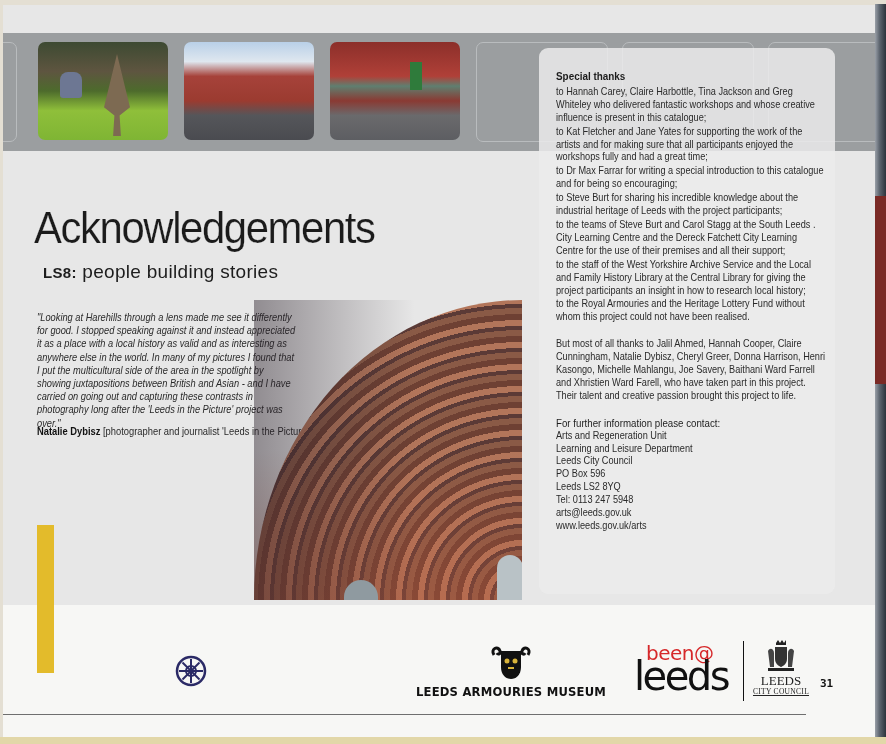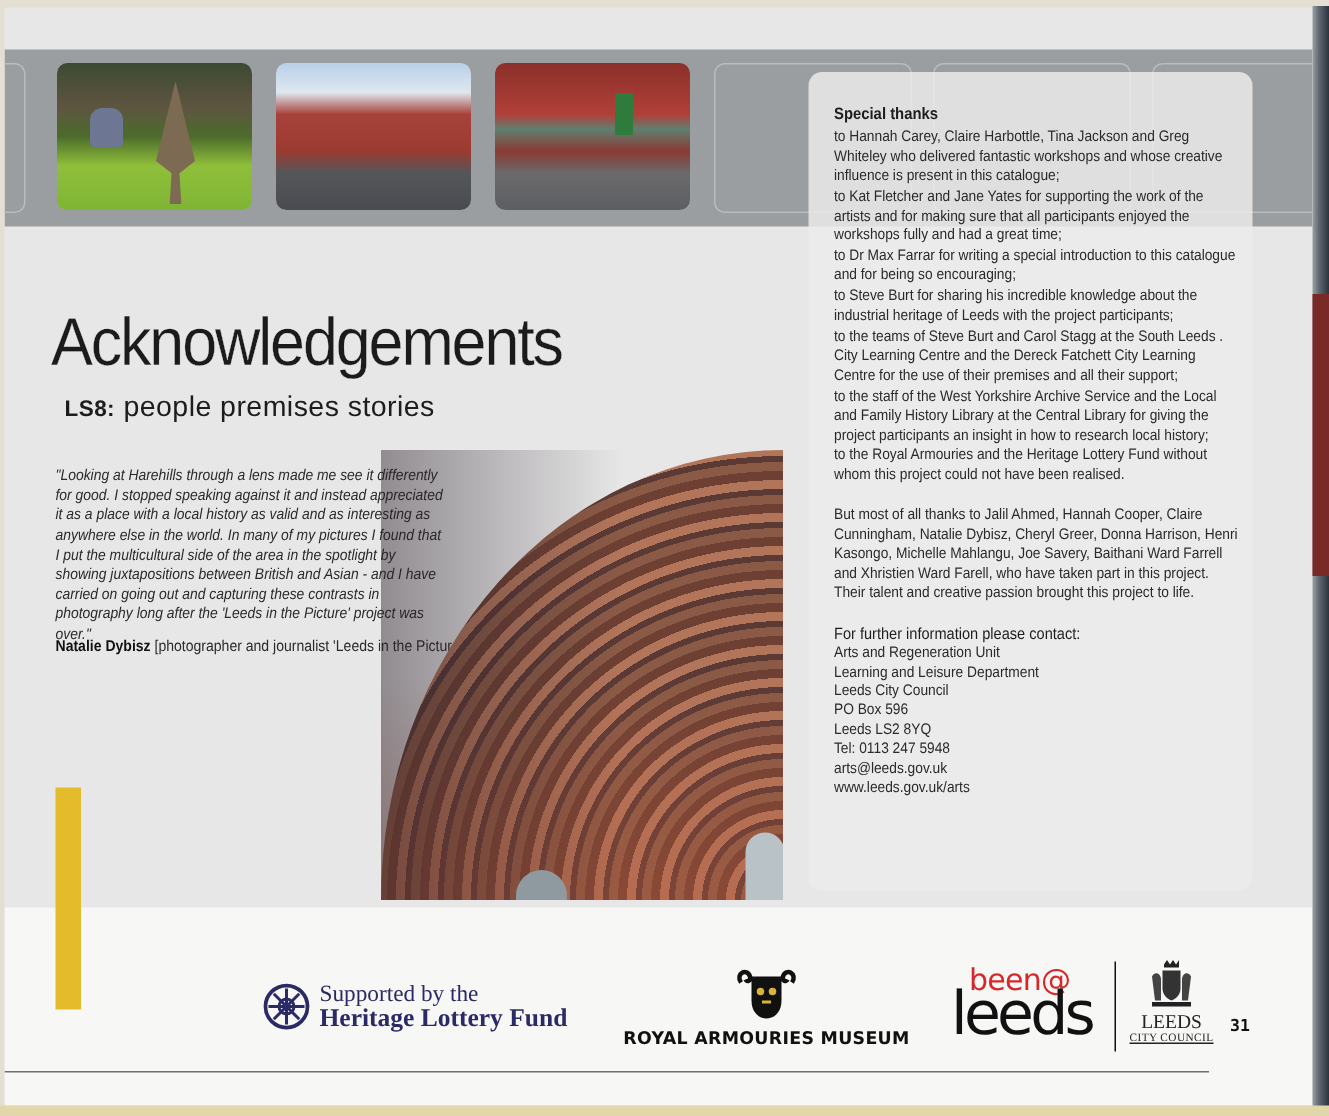--- a/index.html
+++ b/index.html
@@ -81,21 +81,21 @@
       <div class="ph-door"></div>
     </div>
     <div class="frame empty" style="left:473px;"></div>
     <div class="frame empty" style="left:619px;"></div>
     <div class="frame empty" style="left:765px;"></div>
   </div>
 
   <div class="title">Acknowledgements</div>
   <div class="subtitle">
     <b>LS8:</b>
-    <span>people premises stories</span>
+    <span>people building stories</span>
   </div>
 
   <div class="quote">"Looking at Harehills through a lens made me see it differently for good. I stopped speaking against it and instead appreciated it as a place with a local history as valid and as interesting as anywhere else in the world. In many of my pictures I found that I put the multicultural side of the area in the spotlight by showing juxtapositions between British and Asian - and I have carried on going out and capturing these contrasts in photography long after the 'Leeds in the Picture' project was over."</div>
   <div class="author">
     <b>Natalie Dybisz</b>
     <span>[photographer and journalist 'Leeds in the Picture']</span>
   </div>
 
   <div class="building">
     <div class="bld-arc"></div>
@@ -135,36 +135,32 @@
     <svg class="hlf-icon" viewBox="0 0 32 32">
       <circle cx="16" cy="16" r="14" fill="none" stroke="#2b2a66" stroke-width="2.5"></circle>
       <g stroke="#2b2a66" stroke-width="2" fill="none">
         <line x1="16" y1="4" x2="16" y2="28"></line>
           <line x1="4" y1="16" x2="28" y2="16"></line>
         <line x1="7.5" y1="7.5" x2="24.5" y2="24.5"></line>
           <line x1="24.5" y1="7.5" x2="7.5" y2="24.5"></line>
         <circle cx="16" cy="16" r="5"></circle>
       </g>
     </svg>
-    <div class="hlf-text">
-      <div class="l1">Supported by the</div>
-      <div class="l2">Heritage Lottery Fund</div>
-    </div>
   </div>
 
   <div class="ram">
     <svg class="ram-icon" viewBox="0 0 46 36">
       <path d="M6 10 C2 4,10 0,12 6 C13 9,10 10,9 8" fill="none" stroke="#111" stroke-width="3"></path>
       <path d="M40 10 C44 4,36 0,34 6 C33 9,36 10,37 8" fill="none" stroke="#111" stroke-width="3"></path>
       <path d="M13 6 H33 V22 C33 30,28 34,23 34 C18 34,13 30,13 22 Z" fill="#111"></path>
       <circle cx="19" cy="16" r="2.5" fill="#d9b43a"></circle>
         <circle cx="27" cy="16" r="2.5" fill="#d9b43a"></circle>
       <rect x="20" y="22" width="6" height="2" fill="#d9b43a"></rect>
     </svg>
-    <div class="ram-text">ROYAL ARMOURIES MUSEUM</div>
+    <div class="ram-text">LEEDS ARMOURIES MUSEUM</div>
   </div>
 
   <div class="arts">
     <div class="at">been@</div>
     <div class="leeds">leeds</div>
   </div>
   <div class="divider-v"></div>
   <div class="lcc">
     <svg class="lcc-icon" viewBox="0 0 34 34">
       <path d="M12 4 L14 1 L16 4 L18 1 L20 4 L22 1 L22 6 H12 Z" fill="#222"></path>

